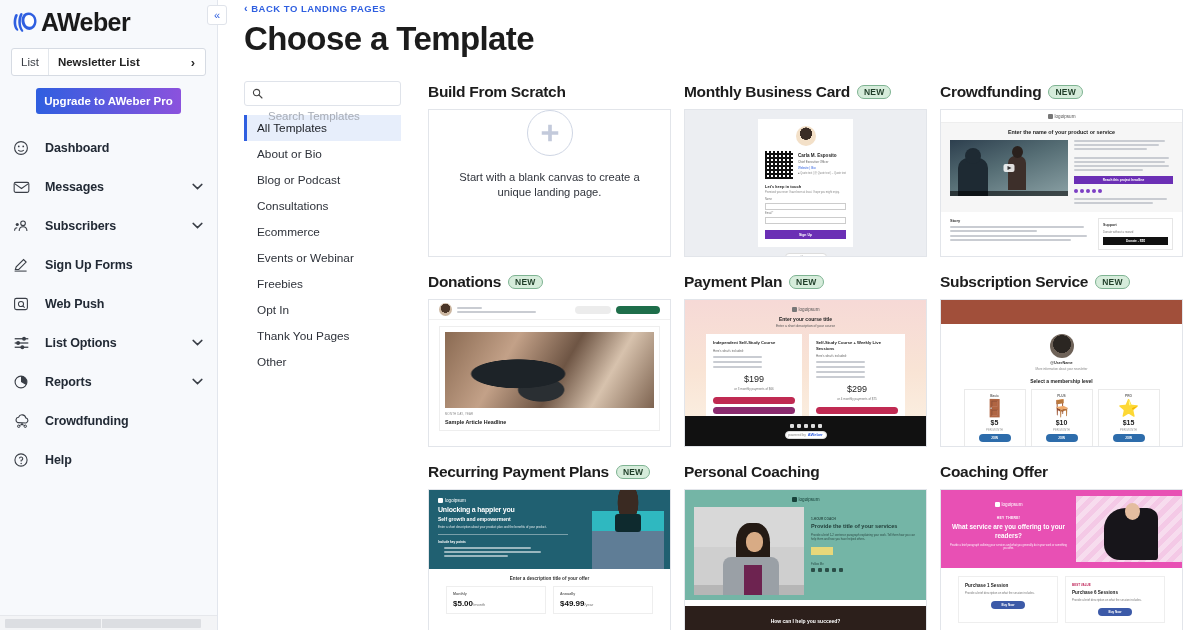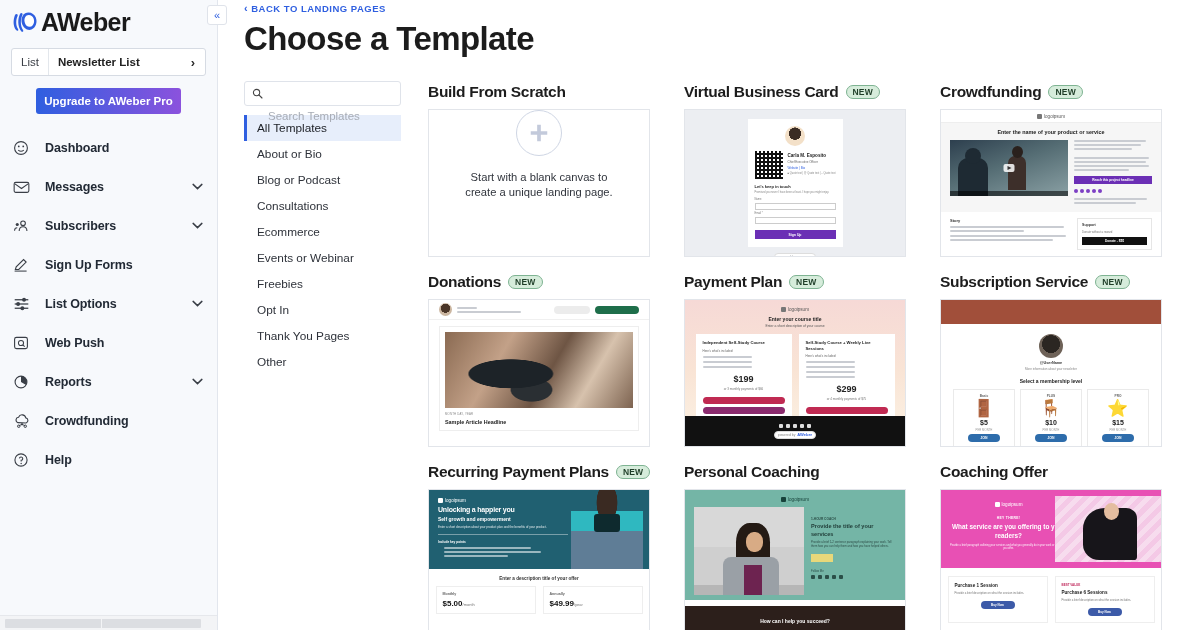--- a/index.html
+++ b/index.html
@@ -124,21 +124,21 @@
   }
   .tpl { width: 243px; }
   .tpl-head { display: flex; align-items: center; gap: 7px; height: 21px; margin-bottom: 7px; }
   .tpl-name { font-size: 15.5px; font-weight: 700; color: #1c1c1c; letter-spacing: -0.3px; }
   .badge-new {
     font-size: 8.5px; font-weight: 700; letter-spacing: 0.2px; color: #1f3d28;
     background: #d6ecdb; border: 1px solid #7eb392; border-radius: 9px;
     padding: 2px 6px 2px 6px; line-height: 1;
   }
   .thumb {
-    width: 222px; height: 148px; border: 1px solid #e2e5ea;
+    width: 243px; height: 148px; border: 1px solid #e2e5ea;
     background: #fff; overflow: hidden; position: relative; cursor: pointer;
   }
 
   
   .blank {
     display: flex; flex-direction: column; align-items: center; justify-content: center;
     gap: 14px; padding: 0 26px;
   }
   .blank-circle {
     width: 46px; height: 46px; border-radius: 50%; border: 1.5px solid #cfd6e4;
@@ -216,21 +216,21 @@
   .dn-h { font-size:5.4px;font-weight:700;color:#222; }
 
   
   .pp { background: linear-gradient(180deg,#f6d9d6 0%, #f9e4d5 55%, #fbf0e2 100%); }
   .pp-logo { padding-top:7px; }
   .pp-h { text-align:center; font-size:5px; font-weight:700; color:#222; margin-top:4px; }
   .pp-sub { text-align:center; font-size:3.4px; color:#555; margin-top:2px; }
   .pp-cards { display:flex; gap:7px; justify-content:center; margin-top:6px; }
   .pp-card { width:96px; background:#fff; padding:6px 7px; display:flex;flex-direction:column;gap:3px; }
   .pp-t { font-size:4.2px; font-weight:700; color:#222; line-height:1.3; }
-  .pp-price { font-size:9px; font-weight:700; color:#222; text-align:center; margin-top:3px; }
+  .pp-price { font-size:9px; font-weight:400; color:#222; text-align:center; margin-top:3px; }
   .pp-pn { font-size:3px; color:#777; text-align:center; }
   .pp-b1 { height:7px; background:#c02a52; border-radius:4px; margin-top:3px; }
   .pp-b2 { height:7px; background:#8b2b6e; border-radius:4px; }
   .pp-foot { position:absolute; left:0; bottom:0; width:100%; height:30px; background:#111;
              display:flex; flex-direction:column; align-items:center; justify-content:center; gap:3px; }
   .pp-foot .soc { display:flex; gap:3px; }
   .pp-foot .soc i { width:4px;height:4px;background:#ddd;border-radius:1px;display:block; }
 
   
   .ss { background:#fff; }
@@ -381,43 +381,43 @@
           <span class="nav-ico">
             <svg width="16" height="16" viewBox="0 0 20 20">
               <path d="M3 15.6 L4 12.3 L13.2 3.1 L16.4 6.3 L7.2 15.5 Z" fill="none" stroke="#3a3f47" stroke-width="1.4"></path>
               <line x1="2" y1="17.6" x2="17" y2="17.6" stroke="#3a3f47" stroke-width="1.3"></line>
             </svg>
           </span>
           <span class="nav-label">Sign Up Forms</span>
         </div>
         <div class="nav-item">
           <span class="nav-ico">
+            <svg width="16" height="16" viewBox="0 0 20 20">
+              <rect x="2" y="3" width="16" height="14" rx="2.4" fill="none" stroke="#3a3f47" stroke-width="1.4"></rect>
+              <circle cx="10" cy="10" r="3.2" fill="none" stroke="#3a3f47" stroke-width="1.3"></circle>
+              <line x1="12.2" y1="12.2" x2="14.6" y2="14.6" stroke="#3a3f47" stroke-width="1.3"></line>
+            </svg>
+          </span>
+          <span class="nav-label">Web Push</span>
+        </div>
+        <div class="nav-item">
+          <span class="nav-ico">
             <svg width="17" height="16" viewBox="0 0 20 18">
               <line x1="2" y1="4" x2="18" y2="4" stroke="#3a3f47" stroke-width="1.5"></line>
               <line x1="2" y1="9" x2="18" y2="9" stroke="#3a3f47" stroke-width="1.5"></line>
               <line x1="2" y1="14" x2="18" y2="14" stroke="#3a3f47" stroke-width="1.5"></line>
               <circle cx="13" cy="4" r="2.3" fill="#3a3f47"></circle>
               <circle cx="6" cy="9" r="2.3" fill="#3a3f47"></circle>
               <circle cx="11" cy="14" r="2.3" fill="#3a3f47"></circle>
             </svg>
           </span>
           <span class="nav-label">List Options</span>
           <span class="nav-chev"><svg width="11" height="7" viewBox="0 0 12 8">
               <path d="M1 1.6 L6 6.4 L11 1.6" fill="none" stroke="#3a3f47" stroke-width="1.7" stroke-linecap="round"></path>
             </svg></span>
-        </div>
-        <div class="nav-item">
-          <span class="nav-ico">
-            <svg width="16" height="16" viewBox="0 0 20 20">
-              <rect x="2" y="3" width="16" height="14" rx="2.4" fill="none" stroke="#3a3f47" stroke-width="1.4"></rect>
-              <circle cx="10" cy="10" r="3.2" fill="none" stroke="#3a3f47" stroke-width="1.3"></circle>
-              <line x1="12.2" y1="12.2" x2="14.6" y2="14.6" stroke="#3a3f47" stroke-width="1.3"></line>
-            </svg>
-          </span>
-          <span class="nav-label">Web Push</span>
         </div>
         <div class="nav-item">
           <span class="nav-ico">
             <svg width="16" height="16" viewBox="0 0 20 20">
               <circle cx="10" cy="10" r="7.4" fill="none" stroke="#3a3f47" stroke-width="1.4"></circle>
               <path d="M10 10 L10 2.6 A7.4 7.4 0 0 1 16.4 13.6 Z" fill="#3a3f47"></path>
             </svg>
           </span>
           <span class="nav-label">Reports</span>
           <span class="nav-chev"><svg width="11" height="7" viewBox="0 0 12 8">
@@ -524,21 +524,21 @@
                   <svg width="22" height="22" viewBox="0 0 24 24">
                     <path d="M10 3 h4 v7 h7 v4 h-7 v7 h-4 v-7 h-7 v-4 h7 z" fill="#c3cadb"></path>
                   </svg>
                 </div>
                 <div class="blank-txt">Start with a blank canvas to create a unique landing page.</div>
               </div>
             </div>
           </div>
           <div class="tpl">
             <div class="tpl-head">
-              <span class="tpl-name">Virtual Business Card</span>
+              <span class="tpl-name">Monthly Business Card</span>
               <span class="badge-new">NEW</span>
             </div>
             <div class="thumb">
               <div class="vbc">
                 <div class="vbc-card">
                   <div class="vbc-ava"></div>
                   <div class="vbc-row">
                     <div class="qr"></div>
                     <div class="vbc-info">
                       <span style="font-size:4.6px;font-weight:700;color:#222">Carla M. Esposito</span>

